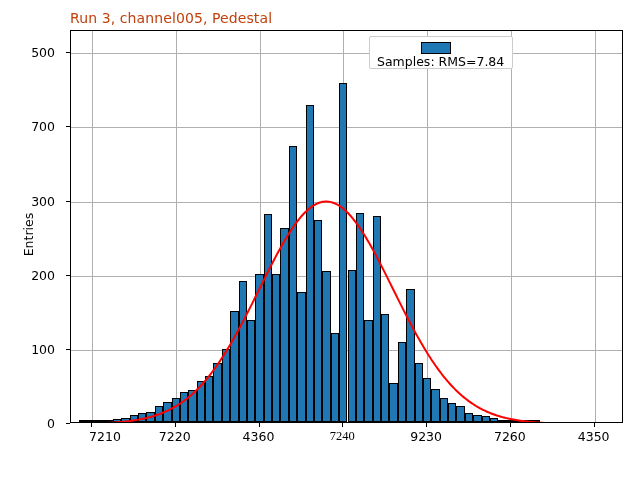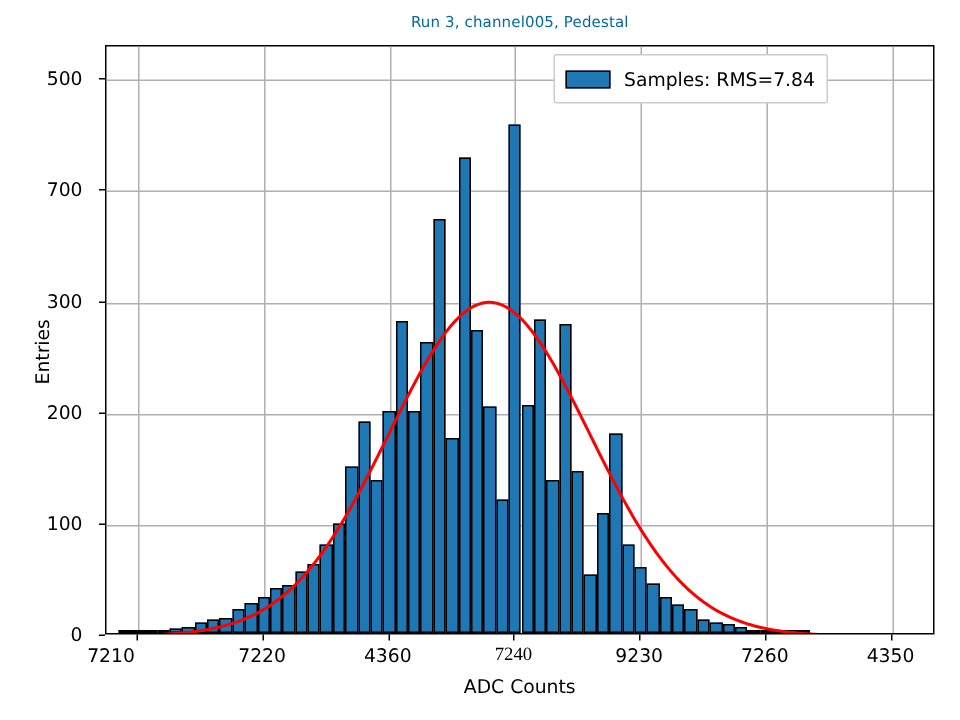--- a/index.html
+++ b/index.html
@@ -1,22 +1,22 @@
 <!DOCTYPE html>
 <html><head>
 <meta charset="utf-8">
 <style>
   html,body{margin:0;padding:0;}
   body{width:640px;height:480px;background:#ffffff;
        font-family:"DejaVu Sans","Liberation Sans",sans-serif;overflow:hidden;}
   #figure{position:relative;width:640px;height:480px;background:#ffffff;}
 
   
-  #chart-title{position:absolute;left:70px;top:10px;width:553px;text-align:center;
-      font-size:10px;color:#0369a1;letter-spacing:0.1px;}
+  #chart-title{position:absolute;left:70px;top:10px;width:553px;
+      font-size:14px;color:#c2410c;letter-spacing:0.1px;}
 
   
   #plot-area{position:absolute;left:70px;top:30px;width:553px;height:393px;
       border:1.1px solid #000;box-sizing:border-box;background:#fff;overflow:hidden;}
 
   .grid-v,.grid-h{position:absolute;background:#b0b0b0;}
   .grid-v{width:1px;top:0;bottom:0;}
   .grid-h{height:1px;left:0;right:0;}
 
   
@@ -38,21 +38,21 @@
   
   #xlabel{position:absolute;left:70px;top:450px;width:553px;text-align:center;
       font-size:12.5px;color:#000;}
   #ylabel{position:absolute;left:-72px;top:227px;width:200px;text-align:center;
       font-size:12.5px;color:#000;transform:rotate(-90deg);transform-origin:center;}
 
   
   #legend{position:absolute;left:369px;top:36px;background:#fff;
       border:0.9px solid #cccccc;border-radius:2px;padding:5px 8px 5px 7px;
       box-sizing:border-box;}
-  .legend-row{display:flex;align-items:center;height:21px;}
+  .legend-row{display:flex;align-items:center;height:21px;flex-direction:column;}
   .legend-swatch-patch{width:30px;height:12px;background:#1f77b4;
       border:1.2px solid #000;box-sizing:border-box;margin-right:9px;flex:0 0 auto;}
   .legend-swatch-line{width:30px;height:0;border-top:2px solid #ff0000;
       margin-right:9px;flex:0 0 auto;}
   .legend-text{font-size:12.5px;color:#000;white-space:nowrap;}
 </style>
 </head>
 <body>
 
 <div id="figure">
@@ -131,21 +131,21 @@
         <div class="bar" style="left: 452.455px; width: 8.37879px; height: 1px; background: rgb(31, 119, 180);"></div>
         <div class="bar" style="left: 460.833px; width: 8.37879px; height: 1px; background: rgb(31, 119, 180);"></div>
       </div>
     <svg id="fit-curve" viewBox="0 0 553 393" preserveAspectRatio="none">
       <path id="fit-path" fill="none" stroke="#ff0000" stroke-width="2" vector-effect="non-scaling-stroke" d="M0.00 392.85 L1.38 392.83 L2.76 392.82 L4.15 392.81 L5.53 392.79 L6.91 392.77 L8.29 392.76 L9.68 392.74 L11.06 392.72 L12.44 392.69 L13.82 392.67 L15.21 392.65 L16.59 392.62 L17.97 392.59 L19.36 392.56 L20.74 392.52 L22.12 392.49 L23.50 392.45 L24.89 392.41 L26.27 392.37 L27.65 392.32 L29.03 392.27 L30.42 392.22 L31.80 392.16 L33.18 392.10 L34.56 392.04 L35.94 391.97 L37.33 391.90 L38.71 391.82 L40.09 391.74 L41.47 391.66 L42.86 391.56 L44.24 391.47 L45.62 391.36 L47.00 391.26 L48.39 391.14 L49.77 391.02 L51.15 390.89 L52.54 390.75 L53.92 390.61 L55.30 390.45 L56.68 390.29 L58.07 390.12 L59.45 389.94 L60.83 389.75 L62.21 389.55 L63.60 389.34 L64.98 389.11 L66.36 388.88 L67.74 388.63 L69.13 388.37 L70.51 388.10 L71.89 387.81 L73.27 387.51 L74.65 387.19 L76.04 386.86 L77.42 386.51 L78.80 386.15 L80.18 385.77 L81.57 385.37 L82.95 384.95 L84.33 384.51 L85.71 384.05 L87.10 383.57 L88.48 383.07 L89.86 382.54 L91.25 382.00 L92.63 381.43 L94.01 380.83 L95.39 380.21 L96.78 379.57 L98.16 378.90 L99.54 378.20 L100.92 377.47 L102.31 376.72 L103.69 375.93 L105.07 375.12 L106.45 374.27 L107.83 373.39 L109.22 372.48 L110.60 371.54 L111.98 370.56 L113.36 369.55 L114.75 368.51 L116.13 367.43 L117.51 366.31 L118.89 365.15 L120.28 363.96 L121.66 362.73 L123.04 361.46 L124.43 360.15 L125.81 358.80 L127.19 357.41 L128.57 355.98 L129.96 354.51 L131.34 353.00 L132.72 351.45 L134.10 349.85 L135.49 348.22 L136.87 346.54 L138.25 344.81 L139.63 343.05 L141.01 341.24 L142.40 339.40 L143.78 337.50 L145.16 335.57 L146.54 333.60 L147.93 331.58 L149.31 329.52 L150.69 327.42 L152.07 325.28 L153.46 323.10 L154.84 320.88 L156.22 318.62 L157.61 316.33 L158.99 314.00 L160.37 311.63 L161.75 309.22 L163.14 306.79 L164.52 304.31 L165.90 301.81 L167.28 299.28 L168.67 296.72 L170.05 294.13 L171.43 291.51 L172.81 288.87 L174.19 286.20 L175.58 283.52 L176.96 280.81 L178.34 278.09 L179.72 275.35 L181.11 272.60 L182.49 269.83 L183.87 267.06 L185.25 264.28 L186.64 261.49 L188.02 258.70 L189.40 255.91 L190.79 253.12 L192.17 250.34 L193.55 247.56 L194.93 244.79 L196.32 242.04 L197.70 239.30 L199.08 236.57 L200.46 233.87 L201.85 231.19 L203.23 228.53 L204.61 225.90 L205.99 223.30 L207.38 220.74 L208.76 218.21 L210.14 215.72 L211.52 213.27 L212.90 210.87 L214.29 208.51 L215.67 206.20 L217.05 203.94 L218.43 201.74 L219.82 199.59 L221.20 197.51 L222.58 195.49 L223.96 193.53 L225.35 191.63 L226.73 189.81 L228.11 188.06 L229.50 186.38 L230.88 184.77 L232.26 183.25 L233.64 181.80 L235.03 180.43 L236.41 179.15 L237.79 177.95 L239.17 176.84 L240.56 175.81 L241.94 174.87 L243.32 174.02 L244.70 173.26 L246.08 172.60 L247.47 172.02 L248.85 171.54 L250.23 171.16 L251.61 170.86 L253.00 170.67 L254.38 170.56 L255.76 170.56 L257.14 170.64 L258.53 170.83 L259.91 171.10 L261.29 171.47 L262.68 171.94 L264.06 172.50 L265.44 173.15 L266.82 173.89 L268.21 174.73 L269.59 175.65 L270.97 176.66 L272.35 177.76 L273.74 178.95 L275.12 180.22 L276.50 181.57 L277.88 183.01 L279.26 184.52 L280.65 186.11 L282.03 187.78 L283.41 189.52 L284.79 191.33 L286.18 193.21 L287.56 195.16 L288.94 197.17 L290.32 199.25 L291.71 201.38 L293.09 203.58 L294.47 205.83 L295.86 208.13 L297.24 210.48 L298.62 212.87 L300.00 215.32 L301.39 217.80 L302.77 220.32 L304.15 222.88 L305.53 225.47 L306.92 228.10 L308.30 230.75 L309.68 233.43 L311.06 236.13 L312.44 238.85 L313.83 241.59 L315.21 244.34 L316.59 247.11 L317.97 249.88 L319.36 252.67 L320.74 255.45 L322.12 258.24 L323.50 261.03 L324.89 263.82 L326.27 266.60 L327.65 269.38 L329.04 272.15 L330.42 274.90 L331.80 277.64 L333.18 280.37 L334.57 283.08 L335.95 285.76 L337.33 288.43 L338.71 291.08 L340.10 293.70 L341.48 296.29 L342.86 298.86 L344.24 301.40 L345.63 303.91 L347.01 306.38 L348.39 308.83 L349.77 311.24 L351.15 313.61 L352.54 315.95 L353.92 318.25 L355.30 320.52 L356.68 322.74 L358.07 324.93 L359.45 327.07 L360.83 329.18 L362.21 331.24 L363.60 333.27 L364.98 335.25 L366.36 337.19 L367.75 339.09 L369.13 340.94 L370.51 342.76 L371.89 344.53 L373.28 346.26 L374.66 347.94 L376.04 349.59 L377.42 351.19 L378.81 352.75 L380.19 354.27 L381.57 355.74 L382.95 357.18 L384.33 358.58 L385.72 359.93 L387.10 361.25 L388.48 362.52 L389.86 363.76 L391.25 364.96 L392.63 366.12 L394.01 367.24 L395.39 368.33 L396.78 369.38 L398.16 370.40 L399.54 371.38 L400.93 372.33 L402.31 373.25 L403.69 374.13 L405.07 374.98 L406.46 375.80 L407.84 376.59 L409.22 377.35 L410.60 378.08 L411.99 378.79 L413.37 379.46 L414.75 380.11 L416.13 380.73 L417.51 381.33 L418.90 381.91 L420.28 382.46 L421.66 382.98 L423.04 383.49 L424.43 383.97 L425.81 384.43 L427.19 384.88 L428.57 385.30 L429.96 385.70 L431.34 386.09 L432.72 386.46 L434.11 386.81 L435.49 387.14 L436.87 387.46 L438.25 387.76 L439.64 388.05 L441.02 388.33 L442.40 388.59 L443.78 388.84 L445.17 389.08 L446.55 389.30 L447.93 389.51 L449.31 389.72 L450.69 389.91 L452.08 390.09 L453.46 390.26 L454.84 390.43 L456.22 390.58 L457.61 390.73 L458.99 390.87 L460.37 391.00 L461.75 391.12 L463.14 391.24 L464.52 391.35 L465.90 391.45 L467.29 391.55 L468.67 391.64 L470.05 391.73 L471.43 391.81 L472.82 391.89 L474.20 391.96 L475.58 392.03 L476.96 392.09 L478.35 392.15 L479.73 392.21 L481.11 392.26 L482.49 392.31 L483.88 392.36 L485.26 392.40 L486.64 392.44 L488.02 392.48 L489.40 392.52 L490.79 392.55 L492.17 392.58 L493.55 392.61 L494.93 392.64 L496.32 392.67 L497.70 392.69 L499.08 392.71 L500.46 392.73 L501.85 392.75 L503.23 392.77 L504.61 392.79 L506.00 392.80 L507.38 392.82 L508.76 392.83 L510.14 392.85 L511.53 392.86 L512.91 392.87 L514.29 392.88 L515.67 392.89 L517.06 392.90 L518.44 392.90 L519.82 392.91 L521.20 392.92 L522.58 392.93 L523.97 392.93 L525.35 392.94 L526.73 392.94 L528.11 392.95 L529.50 392.95 L530.88 392.95 L532.26 392.96 L533.64 392.96 L535.03 392.97 L536.41 392.97 L537.79 392.97 L539.18 392.97 L540.56 392.98 L541.94 392.98 L543.32 392.98 L544.71 392.98 L546.09 392.98 L547.47 392.98 L548.85 392.99 L550.24 392.99 L551.62 392.99 L553.00 392.99"></path>
     </svg>
   </div>
 
   <div id="ticks">
       <div class="xtick-mark" style="left: 90.947px;"></div>
-      <div class="xtick-label" style="left: 74px;">7210</div>
+      <div class="xtick-label" style="left: 105px;">7210</div>
       <div class="xtick-mark" style="left: 174.735px;"></div>
       <div class="xtick-label" style="left: 174.735px;">7220</div>
       <div class="xtick-mark" style="left: 258.523px;"></div>
       <div class="xtick-label" style="left: 258.523px;">4360</div>
       <div class="xtick-mark" style="left: 342.311px;"></div>
       <div class="xtick-label" style="left: 342.311px; font-family: Liberation Serif, serif;">7240</div>
       <div class="xtick-mark" style="left: 426.098px;"></div>
       <div class="xtick-label" style="left: 426.098px;">9230</div>
       <div class="xtick-mark" style="left: 509.886px;"></div>
       <div class="xtick-label" style="left: 509.886px;">7260</div>
@@ -158,21 +158,20 @@
       <div class="ytick-mark" style="top: 274.698px;"></div>
       <div class="ytick-label" style="top: 274.698px;">200</div>
       <div class="ytick-mark" style="top: 200.547px;"></div>
       <div class="ytick-label" style="top: 200.547px;">300</div>
       <div class="ytick-mark" style="top: 126.396px;"></div>
       <div class="ytick-label" style="top: 126.396px;">700</div>
       <div class="ytick-mark" style="top: 52.2453px;"></div>
       <div class="ytick-label" style="top: 52.2453px;">500</div>
     </div>
 
-  <div id="xlabel">ADC Counts</div>
   <div id="ylabel">Entries</div>
 
   <div id="legend">
     <div class="legend-row">
       <span class="legend-swatch-patch"></span>
       <span class="legend-text">Samples: RMS=7.84</span>
     </div>
   </div>
 
 </div>

